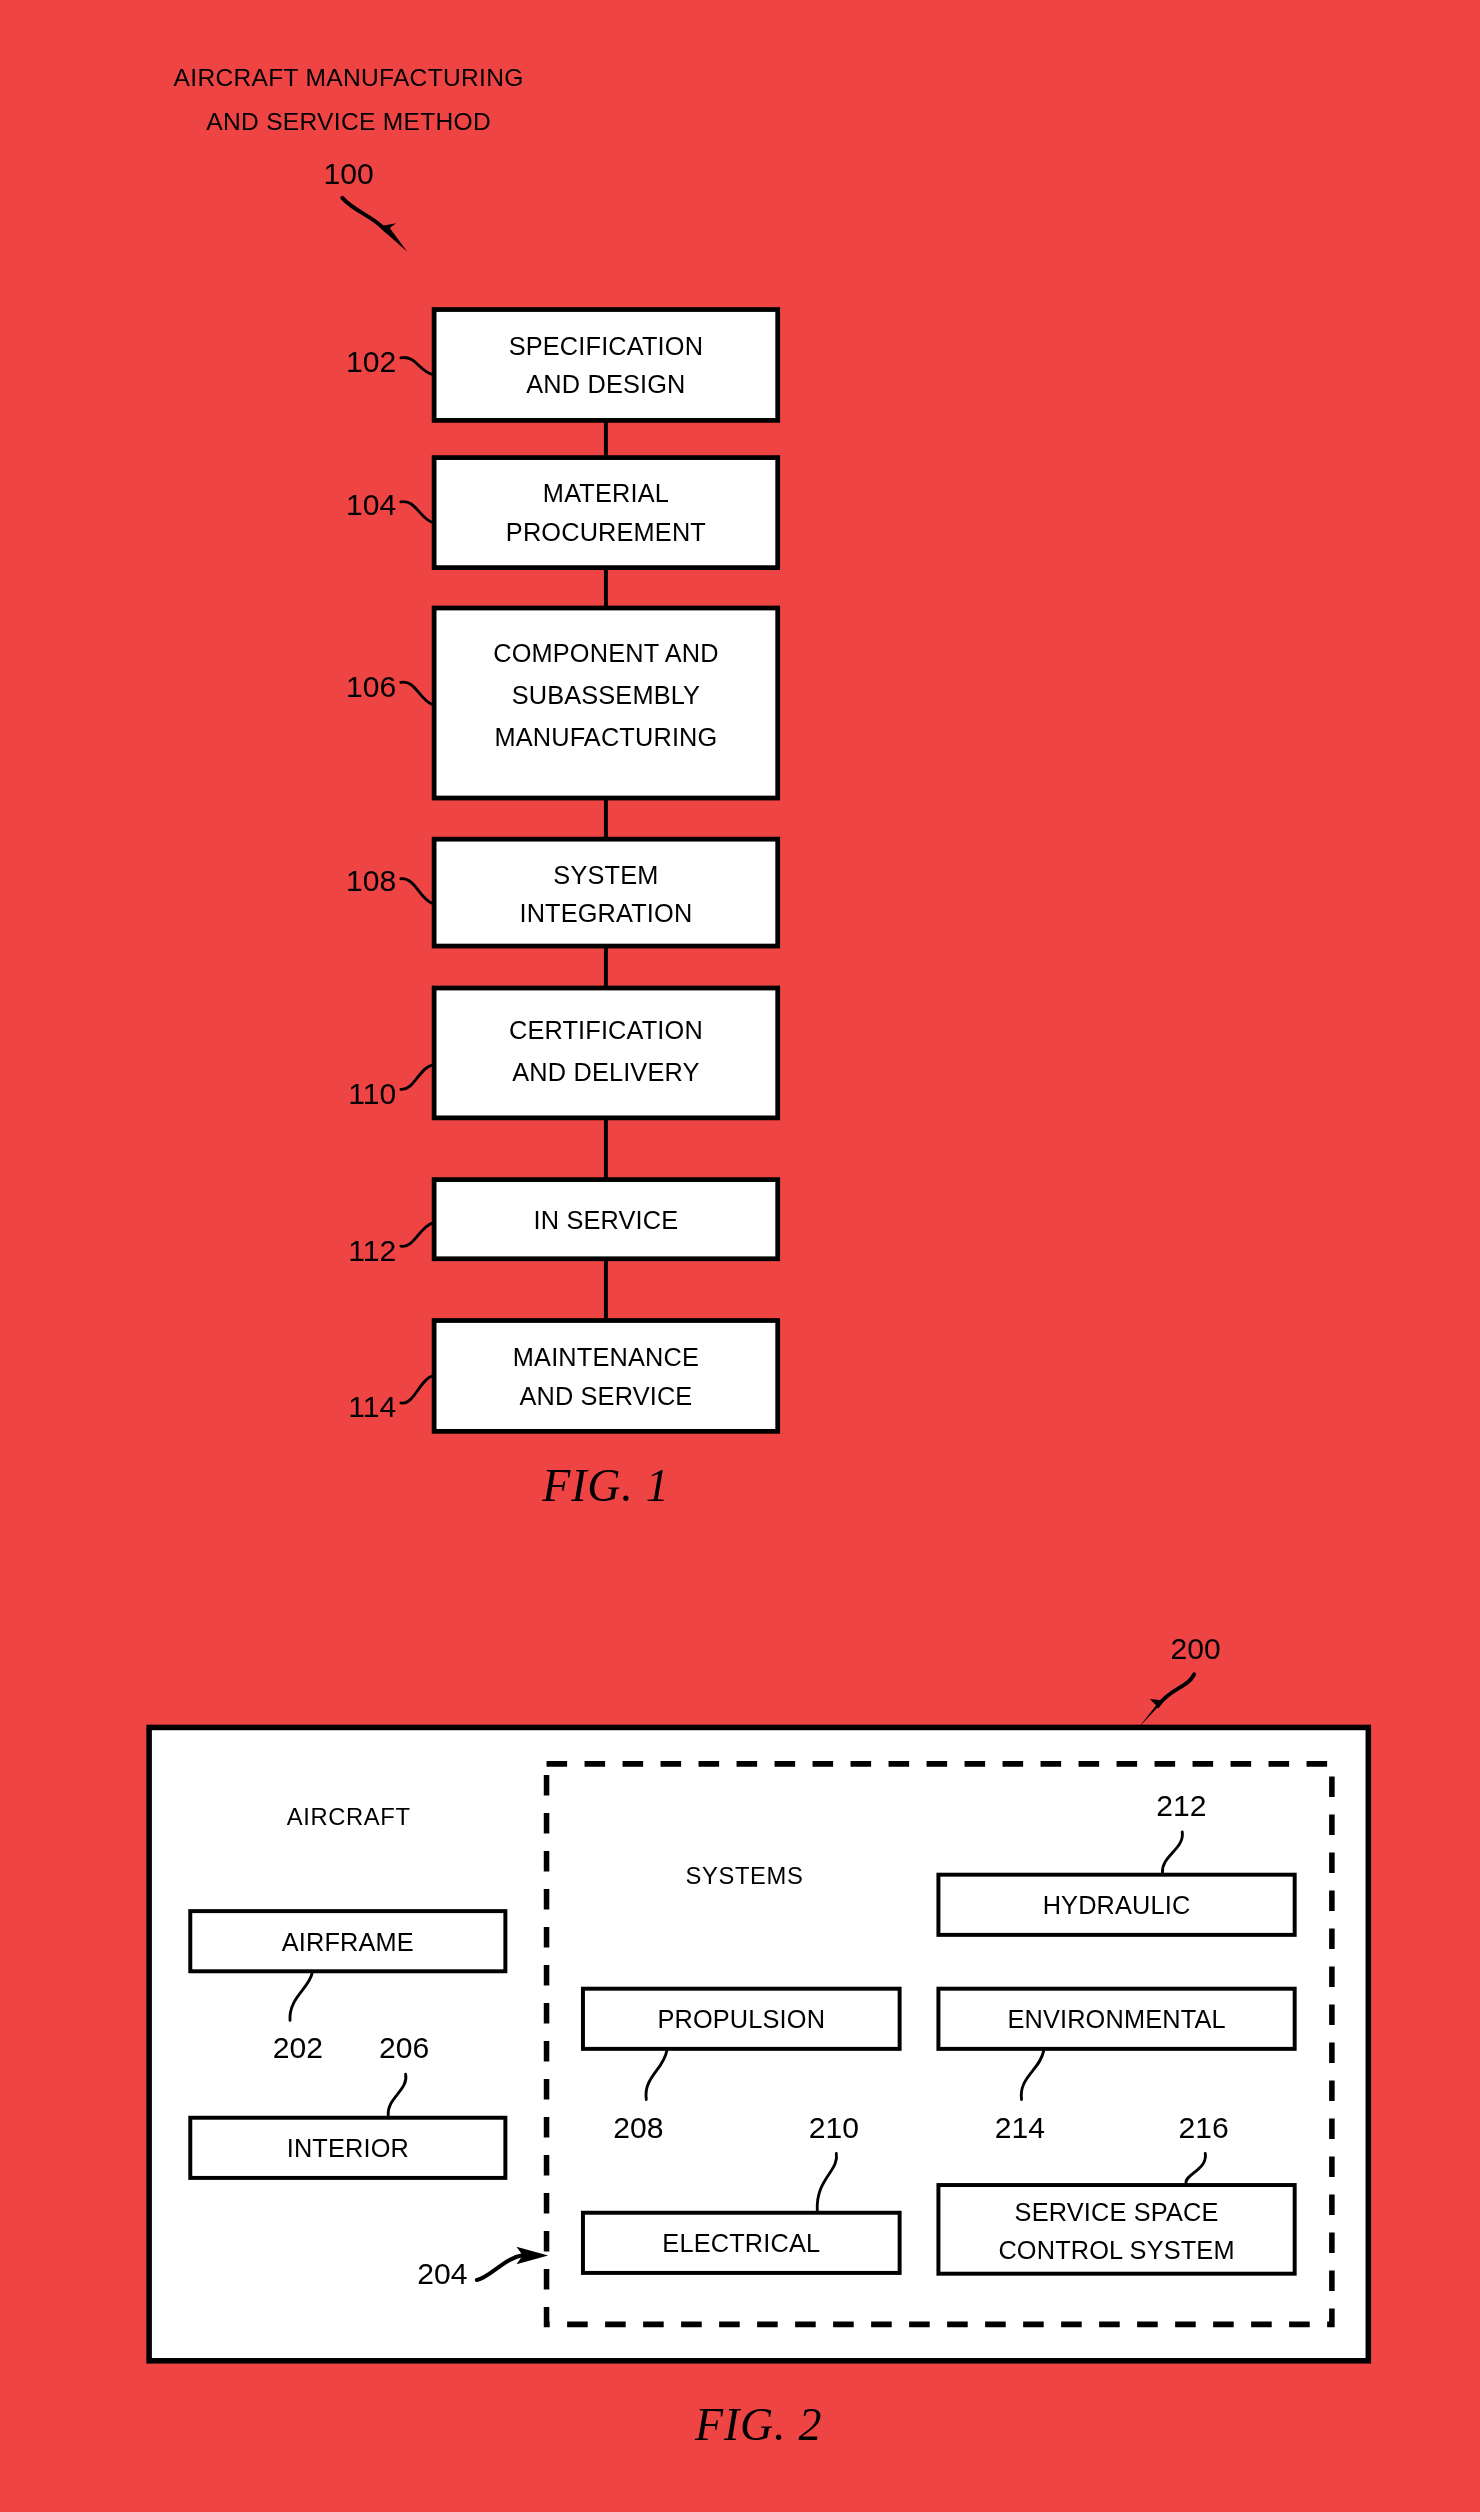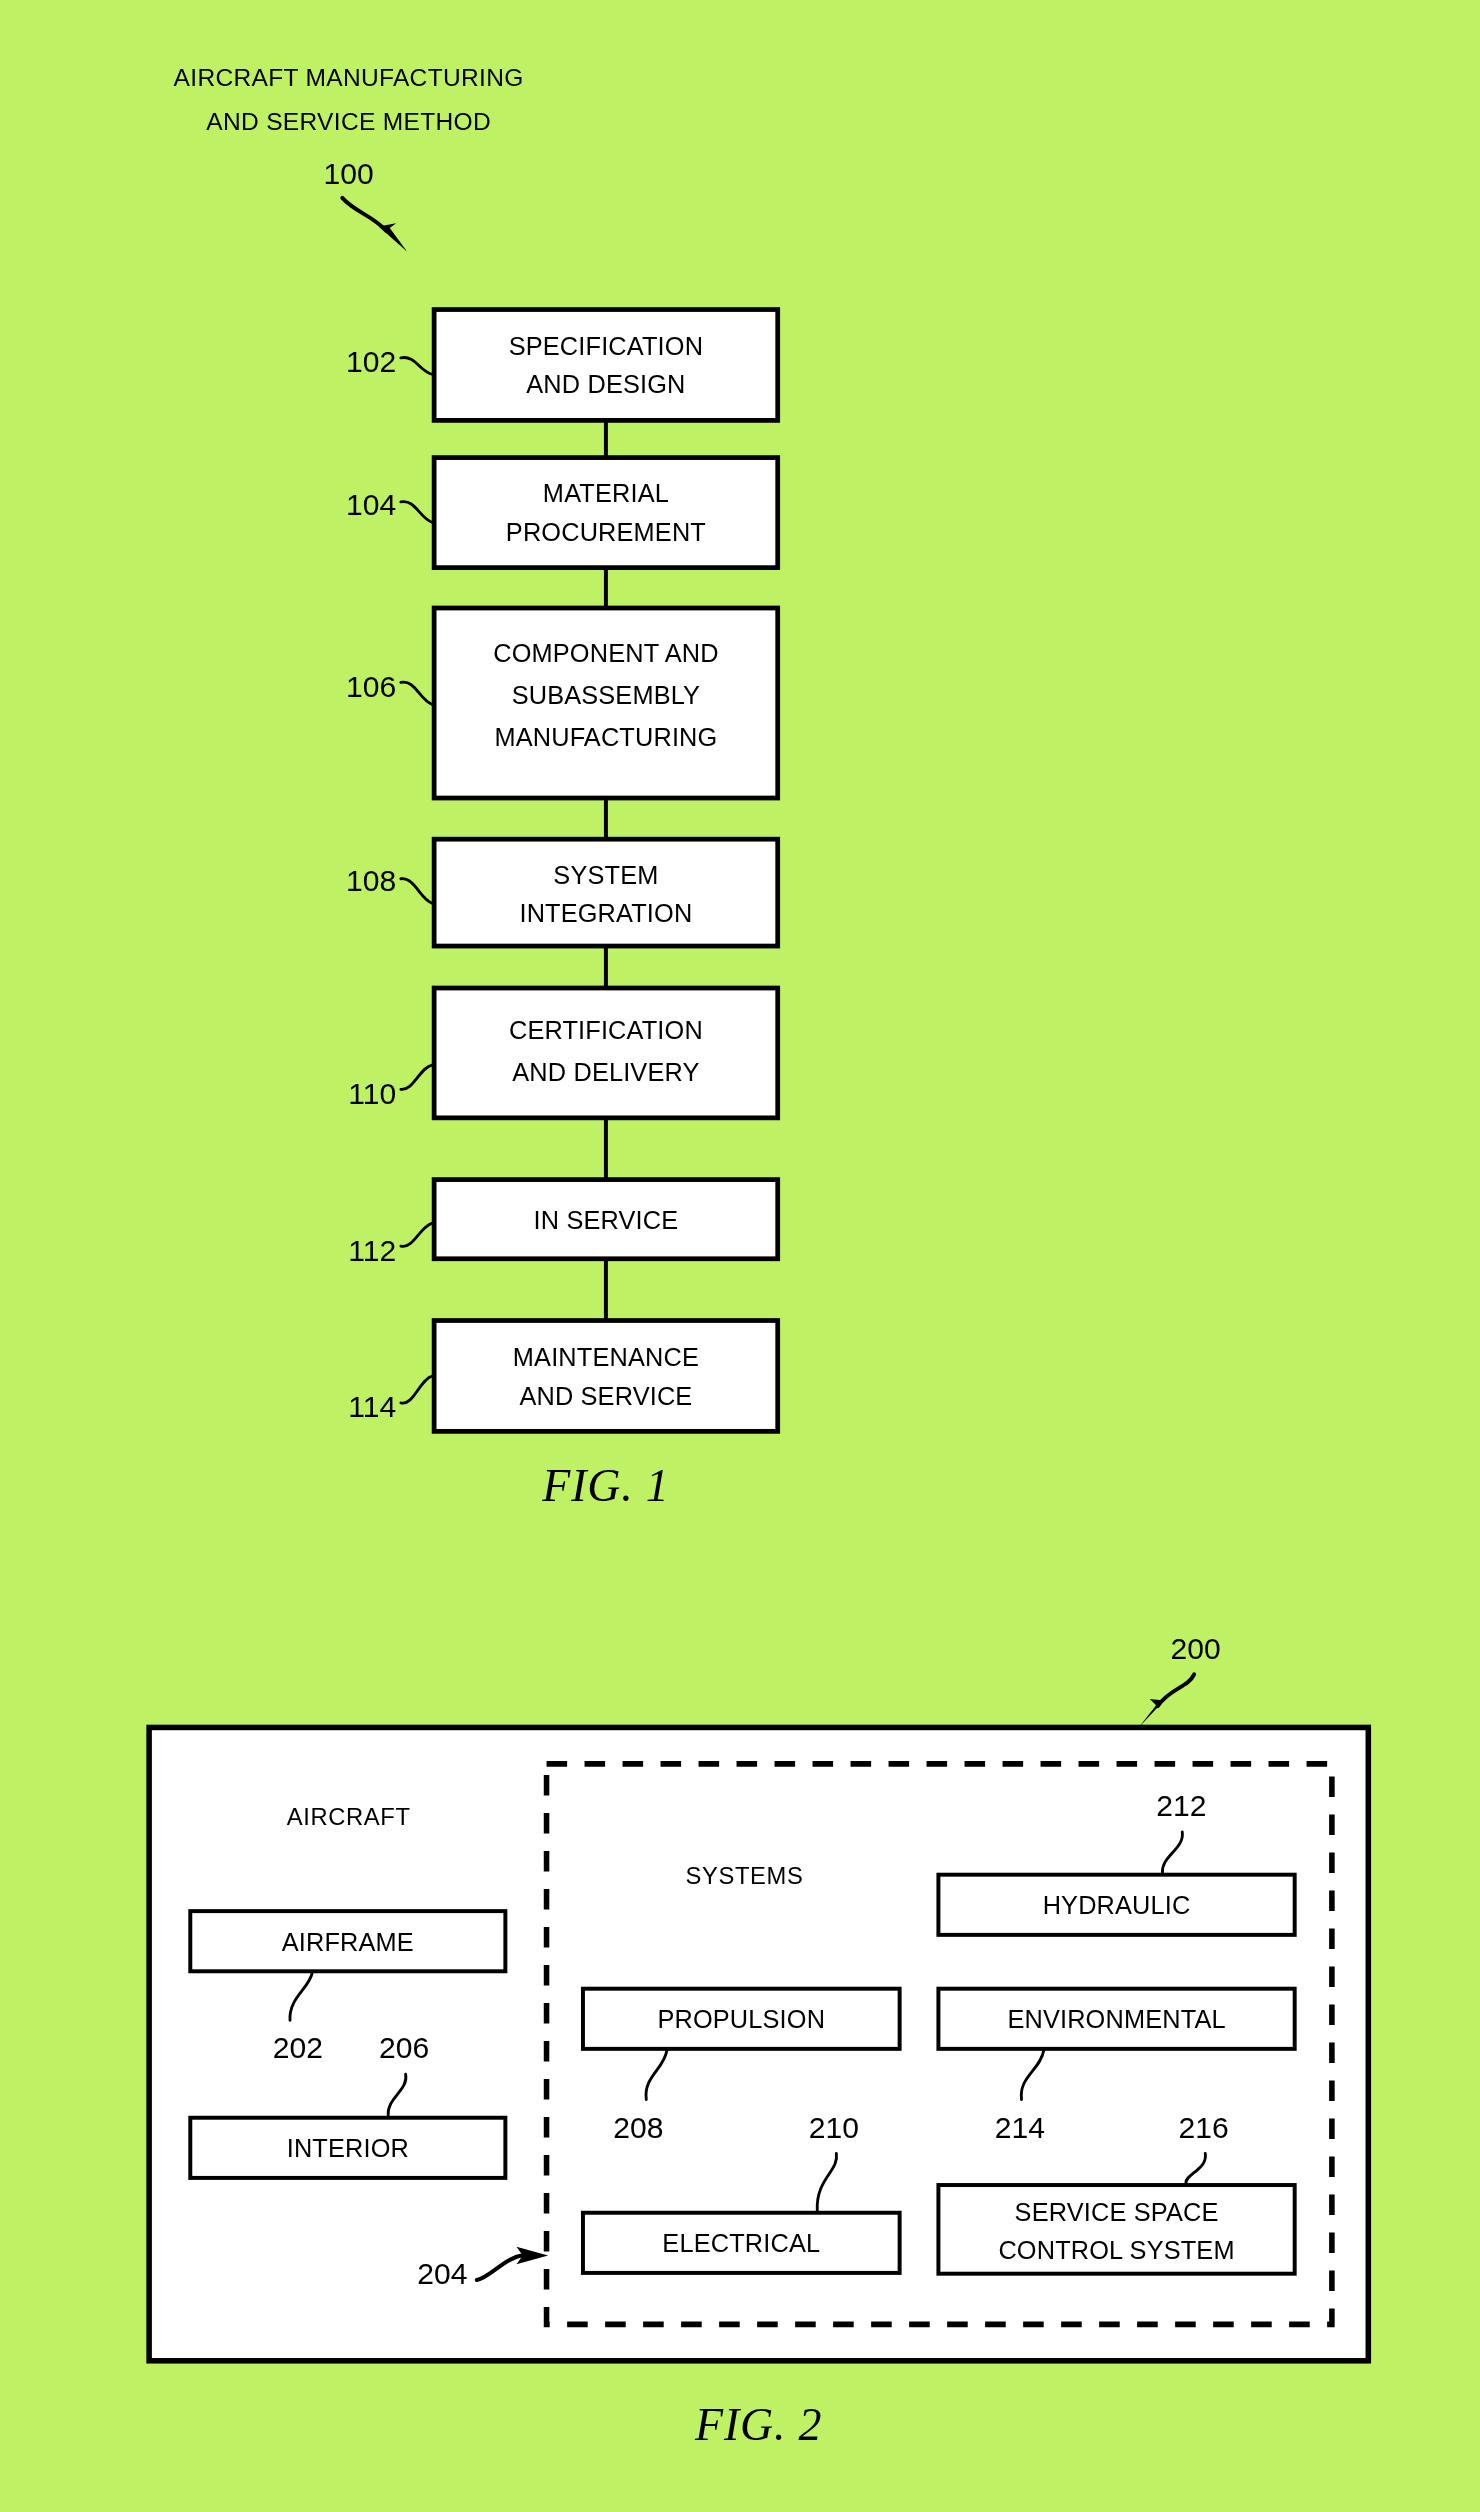--- a/index.html
+++ b/index.html
@@ -10,21 +10,21 @@
   body {
     width: 1481px;
     height: 2512px;
     font-family: "Liberation Sans", sans-serif;
     overflow: hidden;
   }
   #sheet {
     position: relative;
     width: 1481px;
     height: 2512px;
-    background: #bef264;
+    background: #ef4444;
   }
   svg#figure-canvas {
     position: absolute;
     left: 0;
     top: 0;
     width: 1481px;
     height: 2512px;
     display: block;
   }
   .box-outline {

